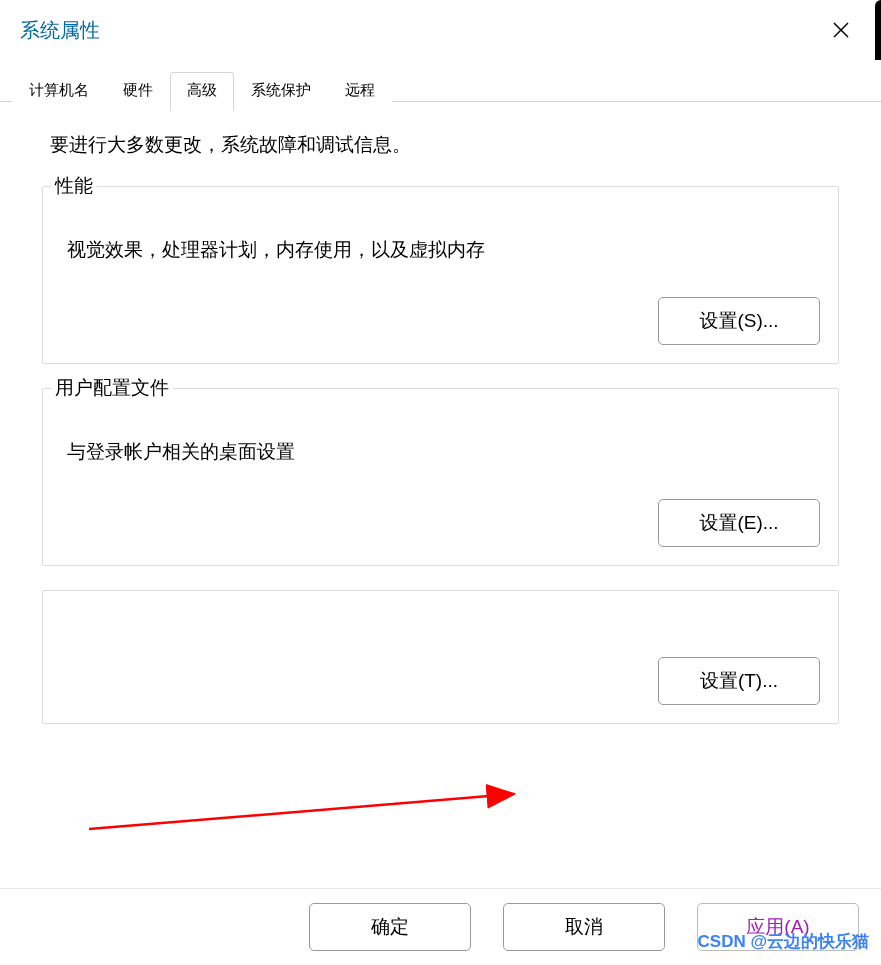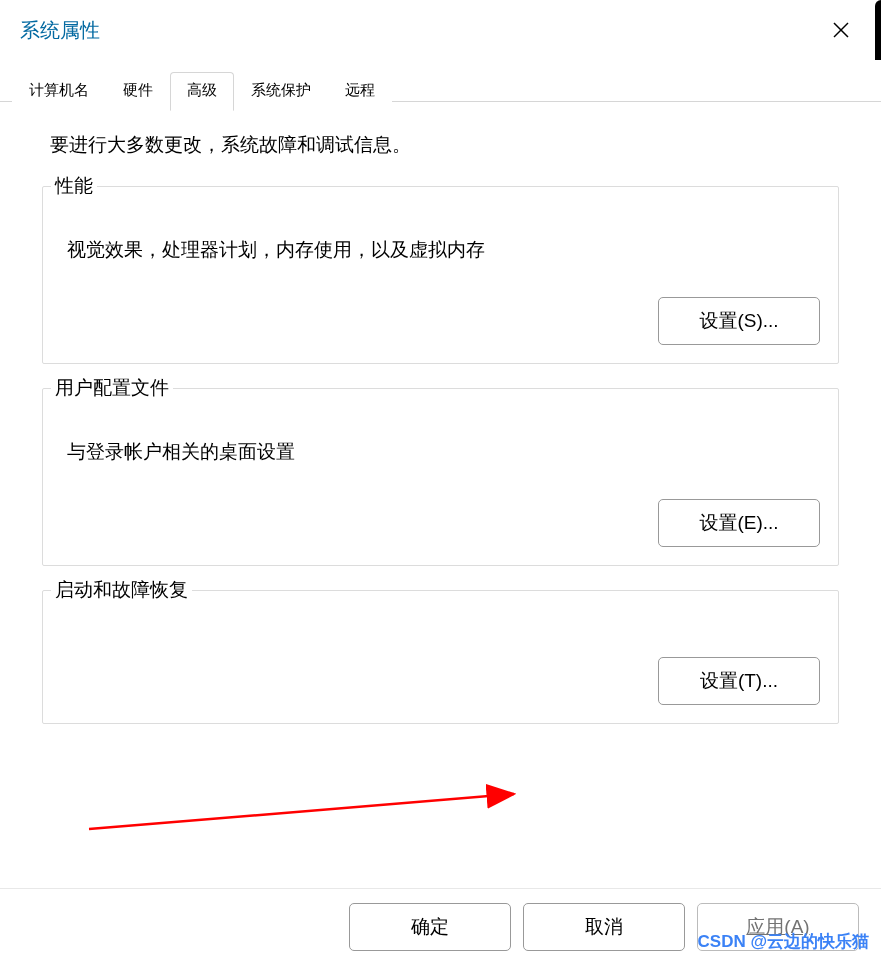--- a/index.html
+++ b/index.html
@@ -164,45 +164,44 @@
       top: 774px;
       left: 84px;
       pointer-events: none;
     }
     
     .bottom-buttons {
       position: absolute;
       bottom: 0;
       right: 0;
       display: flex;
-      gap: 12px;
+      gap: 32px;
       padding: 14px 22px 14px 14px;
       border-top: 1px solid #e8e8e8;
       width: 100%;
       justify-content: flex-end;
       background: #ffffff;
     }
     
     .bottom-btn {
       min-width: 162px;
       height: 48px;
       border: 1px solid #999;
       background: #ffffff;
       font-size: 19px;
       color: #000;
       cursor: pointer;
       font-family: inherit;
       border-radius: 5px;
     }
     
     .bottom-btn.disabled {
-      color: #737373;
+      color: #a21caf;
       border-color: #bbb;
       cursor: default;
-      text-decoration: underline;
     }
     
     .watermark {
       position: absolute;
       bottom: 12px;
       right: 12px;
       font-size: 17px;
       color: #3b82f6;
       pointer-events: none;
       z-index: 10;
@@ -260,21 +259,20 @@
 
     <div class="group">
       <div class="group-title">用户配置文件</div>
       <div class="group-desc">与登录帐户相关的桌面设置</div>
       <div class="group-button-row">
         <button class="btn">设置(E)...</button>
       </div>
     </div>
 
     <div class="group">
-      <div class="group-title">启动和故障恢复</div>
       <div class="group-button-row">
         <button class="btn">设置(T)...</button>
       </div>
     </div>
 
 
   </div>
 
   <svg class="arrow-svg" width="450" height="70">
     <defs>

